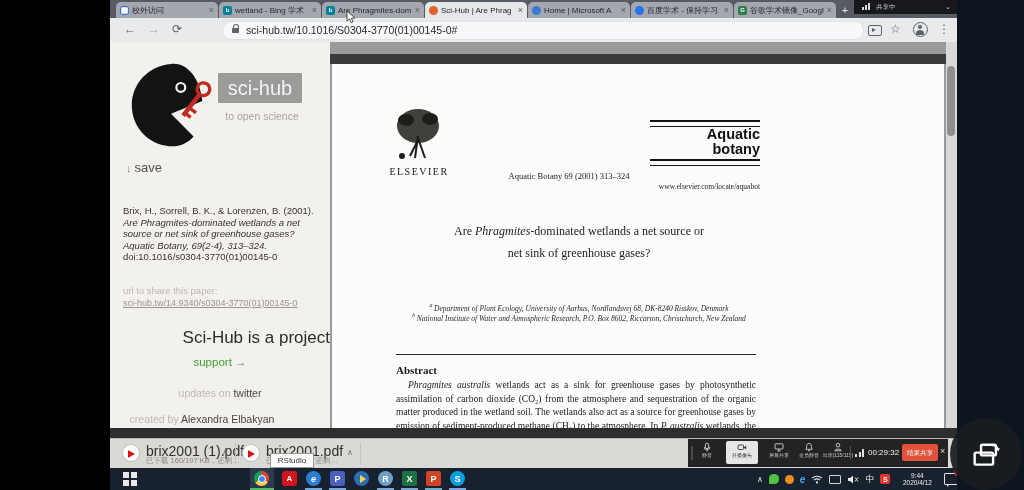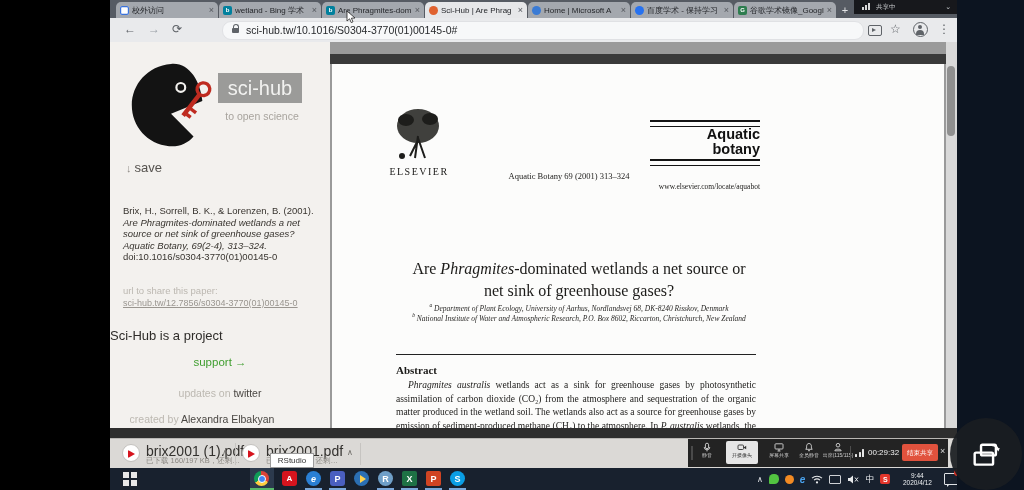--- a/index.html
+++ b/index.html
@@ -37,38 +37,38 @@
 
   
   #sidebar{left:110px;top:42px;width:220px;height:386px;background:#f3f1ee;color:#3a3733;}
   #brandbox{position:absolute;left:108px;top:31px;width:84px;height:30px;background:#9b9b99;color:#f2f2f0;font-size:20px;text-align:center;line-height:30px;}
   #tagline{position:absolute;left:104px;top:68px;width:96px;text-align:center;font-size:10.5px;color:#a8a49e;}
   #save{position:absolute;left:16px;top:118px;font-size:13px;color:#55524e;}
   #save .dl{color:#908d88;font-size:11px;margin-right:3px;}
   #cite{position:absolute;left:13px;top:163px;width:204px;font-size:9.5px;line-height:11.5px;color:#38342f;}
   #sharelab{position:absolute;left:13px;top:243px;font-size:9.5px;color:#bcb8b1;}
   #shareurl{position:absolute;left:13px;top:256px;font-size:9px;color:#9a9690;text-decoration:underline;}
-  .mission{position:absolute;left:0;width:220px;text-align:left;font-size:13px;color:#2e2c29;}
+  .mission{position:absolute;left:0;width:220px;text-align:right;font-size:17px;color:#2e2c29;}
   #support{position:absolute;left:0;top:314px;width:220px;text-align:center;font-size:11.5px;color:#3f9e2f;}
   .dim{color:#bcb8b1;} .mid{color:#4a4743;}
   #updates{position:absolute;left:0;top:345px;width:220px;text-align:center;font-size:10.5px;}
   #created{position:absolute;left:0;top:371px;width:184px;text-align:center;font-size:10.5px;}
 
   
   #pdfarea{left:330px;top:42px;width:616px;height:386px;background:#9a9a9a;}
   #pdftop{left:330px;top:54px;width:627px;height:10px;background:#3a3a3a;}
   #page{left:332px;top:64px;width:612px;height:364px;background:#fcfcfb;overflow:hidden;font-family:"Liberation Serif",serif;color:#1c1b19;}
   #page .in{position:absolute;}
   #elsname{left:52px;top:102px;width:70px;text-align:center;font-size:10px;letter-spacing:1.5px;}
   #jref{left:172px;top:107px;width:130px;text-align:center;font-size:8.5px;}
   #jlogo{left:318px;top:56px;width:110px;text-align:right;font-family:"Liberation Sans",sans-serif;}
   .dbl{height:4px;border-top:2.5px solid #141414;border-bottom:1px solid #141414;}
   #jlogo .l1,#jlogo .l2{font-size:14.5px;font-weight:bold;line-height:15px;letter-spacing:0;color:#111;}
   #jurl{left:318px;top:118px;width:110px;text-align:right;font-size:7.5px;}
-  .ttl{left:62px;width:370px;text-align:center;font-size:16px;white-space:nowrap;margin-top:36px;}
+  .ttl{left:62px;width:370px;text-align:center;font-size:12px;white-space:nowrap;}
   #authors{left:62px;top:210px;width:370px;text-align:center;font-size:12.5px;white-space:nowrap;}
   #authors sup{font-size:8px;}
   .affil{left:62px;width:370px;text-align:center;font-size:7.5px;font-style:italic;white-space:nowrap;color:#2a2927;}
   .affil sup{font-size:5.5px;}
   #rule{left:64px;top:290px;width:360px;border-top:1px solid #222;}
   #absh{left:64px;top:300px;font-size:11px;font-weight:bold;}
   #abst{left:64px;top:315px;width:360px;font-size:9.5px;line-height:13.5px;text-align:justify;text-indent:12px;}
   #vscroll{left:946px;top:42px;width:11px;height:386px;background:#d9d9d9;}
   #vthumb{left:947px;top:66px;width:8px;height:70px;background:#8f8f8f;border-radius:4px;}
 
@@ -204,21 +204,21 @@
         <rect x="70" y="34" width="4.5" height="28" fill="#bf2b20"></rect>
         <rect x="74" y="50" width="7" height="3.5" fill="#bf2b20"></rect>
         <rect x="74" y="57" width="5.5" height="3.5" fill="#bf2b20"></rect>
       </g>
     </svg>
     <div id="brandbox">sci-hub</div>
     <div id="tagline">to open science</div>
     <div id="save"><span class="dl">↓</span><span>save</span></div>
     <div id="cite"><span>Brix, H., Sorrell, B. K., &amp; Lorenzen, B. (2001). </span><i>Are Phragmites-dominated wetlands a net source or net sink of greenhouse gases? Aquatic Botany, 69(2-4), 313–324.</i><span> doi:10.1016/s0304-3770(01)00145-0</span></div>
     <div id="sharelab">url to share this paper:</div>
-    <div id="shareurl">sci-hub.tw/12.7856/s0304-3770(01)00145-0</div>
+    <div id="shareurl">sci-hub.tw/14.9340/s0304-3770(01)00145-0</div>
     <div class="mission" style="top:286px;">Sci-Hub is a project</div>
     <div id="support">support →</div>
     <div id="updates"><span class="dim">updates on </span><span class="mid">twitter</span></div>
     <div id="created"><span class="dim">created by </span><span class="mid">Alexandra Elbakyan</span></div>
   </div>
 
   <div class="abs" id="pdfarea"></div>
   <div class="abs" id="pdftop"></div>
   <div class="abs" id="page">
     <svg class="in" style="left:58px;top:42px;" width="56" height="58" viewBox="0 0 56 58">

